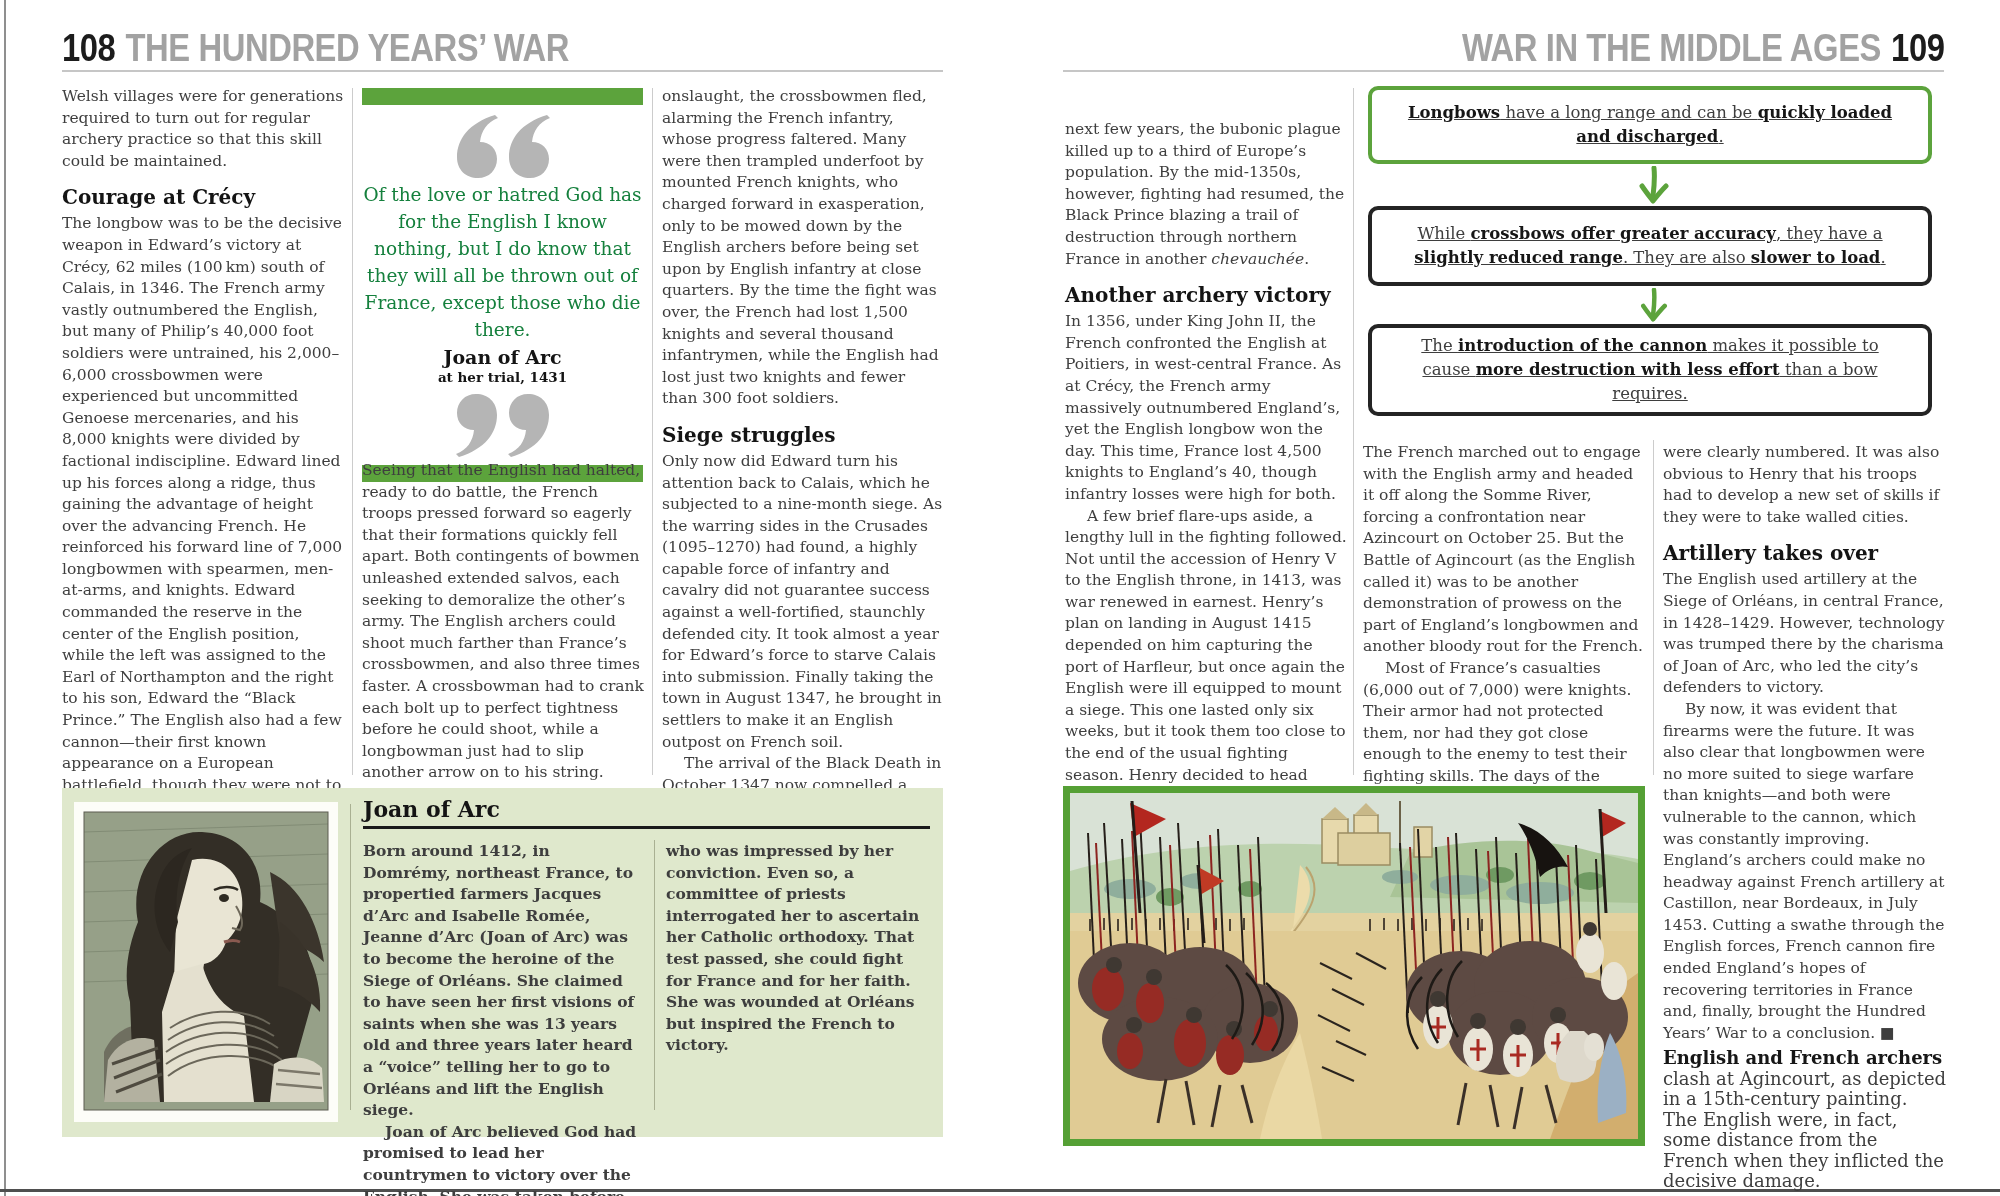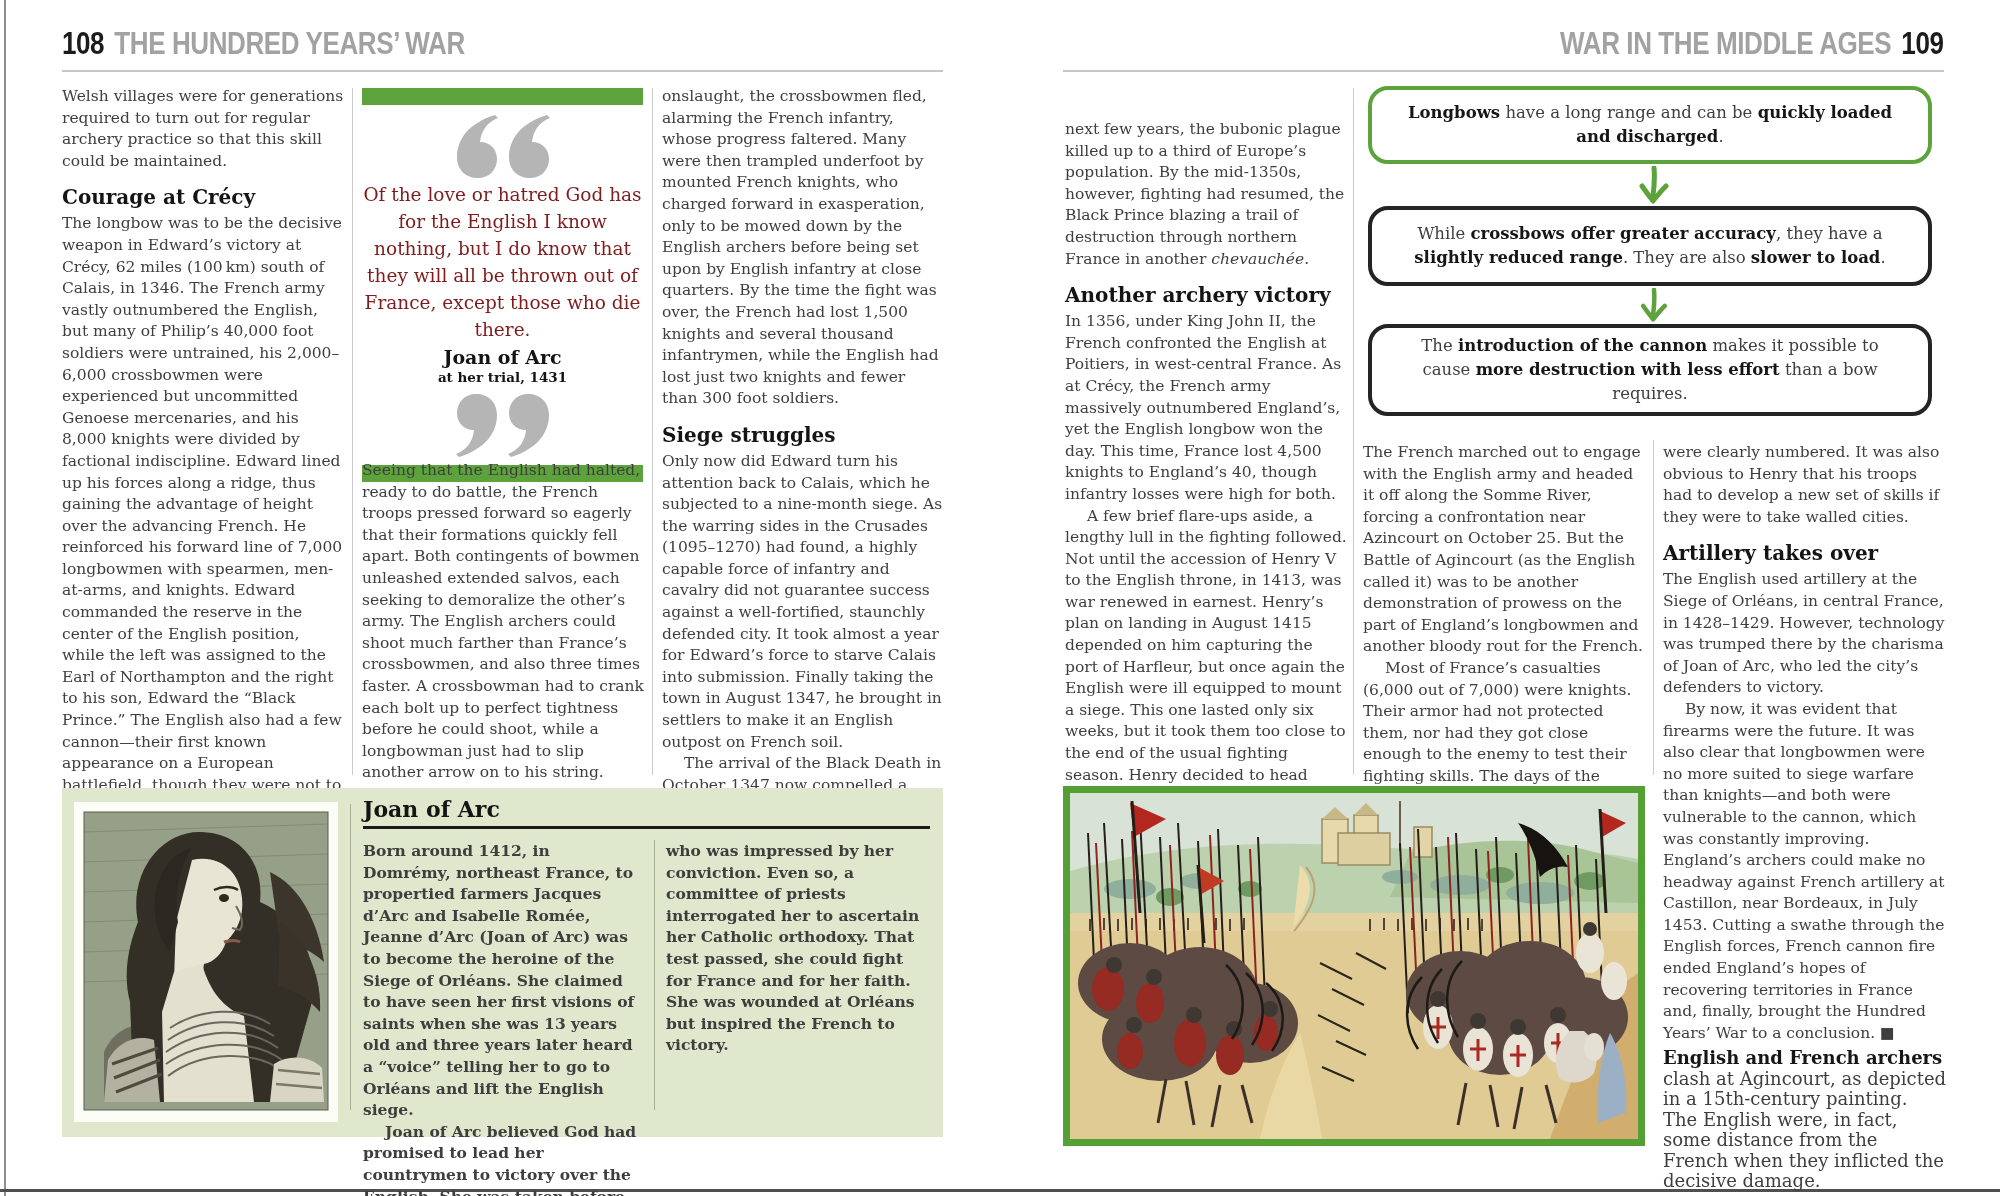--- a/index.html
+++ b/index.html
@@ -3,57 +3,57 @@
 <meta charset="utf-8">
 <style>
   html,body{margin:0;padding:0;background:#ffffff;}
   .canvas{position:relative;width:2000px;height:1196px;background:#ffffff;overflow:hidden;
           font-family:"DejaVu Serif",serif;color:#3e3e3e;}
   .edge-left{position:absolute;left:4px;top:0;bottom:0;width:2px;background:#8f8f8f;}
   .edge-bottom{position:absolute;left:0;right:0;top:1189px;height:3px;background:#4f4f4f;}
 
   
   .runhead{position:absolute;top:26px;height:36px;white-space:nowrap;
-           font-family:"Liberation Sans",sans-serif;font-weight:bold;font-size:31px;letter-spacing:-.5px;}
+           font-family:"Liberation Sans",sans-serif;font-weight:bold;font-size:39px;letter-spacing:-.5px;}
   .runhead .inner{display:inline-block;transform:scaleX(.84);}
   .runhead-left{left:62px;}  .runhead-left .inner{transform-origin:left;}
   .runhead-right{right:56px;text-align:right;} .runhead-right .inner{transform-origin:right;}
   .pagenum{color:#1c1c1c;} .runtitle{color:#a2a2a2;}
   .runhead-left .runtitle{margin-left:12px;} .runhead-right .runtitle{margin-right:12px;}
   .head-rule{position:absolute;top:70px;height:2px;background:#c6c6c6;}
   .head-rule.l{left:62px;width:881px;} .head-rule.r{left:1063px;width:881px;}
 
   
   .col{position:absolute;width:283px;font-size:15.5px;line-height:21.6px;text-align:left;}
   .col p{margin:0;}
   .col p.indent{text-indent:22px;}
   h3.sect{font-family:"DejaVu Serif",serif;font-size:20px;line-height:24px;color:#141414;margin:13px 0 4px 0;}
   .vrule{position:absolute;width:1px;background:#cccccc;}
 
   
   .quote-block{position:absolute;left:362px;top:88px;width:281px;text-align:center;}
   .gbar{height:17px;width:100%;}
   .qmark-svg{display:block;margin:8px auto 2px auto;}
-  .qtext{font-size:18.5px;line-height:27px;color:#7f1d1d;margin:2px 0 0 0;}
+  .qtext{font-size:18.5px;line-height:27px;color:#15803d;margin:2px 0 0 0;}
   .qattr{font-size:19px;font-weight:bold;color:#141414;margin-top:3px;}
   .qdetail{font-size:13.5px;font-weight:bold;color:#141414;margin-top:1px;}
 
   
   .joan-box{position:absolute;left:62px;top:788px;width:881px;height:349px;}
   .joan-title{position:absolute;left:301px;top:8px;font-size:22px;font-weight:bold;color:#141414;}
   .joan-rule{position:absolute;left:301px;top:38px;width:567px;height:3px;background:#1a1a1a;}
   .joan-col{position:absolute;top:52px;width:278px;font-size:15.5px;line-height:21.6px;}
   .joan-col p{margin:0;font-weight:bold;} .joan-col p.indent{text-indent:22px;}
   .joan-vrule{position:absolute;width:1px;background:#a9b092;}
   .portrait-frame{position:absolute;left:12px;top:14px;width:264px;height:320px;background:#fdfdf8;padding:0;}
 
   
-  .callout{position:absolute;left:1368px;width:564px;border-radius:20px;background:#fff;
+  .callout{position:absolute;left:1368px;width:564px;border-radius:10px;background:#fff;
            display:flex;align-items:center;justify-content:center;text-align:center;
-           font-size:16.5px;line-height:24px;color:#3e3e3e;padding:6px 30px;box-sizing:border-box;}
+           font-size:16.5px;line-height:24px;color:#3e3e3e;padding:6px 30px;box-sizing:border-box;text-decoration:underline;}
   .callout.green{border:4px solid #5ca33c;}
   .callout.black{border:4px solid #242424;}
   .down-arrow{position:absolute;left:1634px;}
   .b{font-weight:bold;color:#161616;}
   .i{font-style:italic;}
 
   
   .painting{position:absolute;left:1063px;top:786px;width:568px;height:346px;border:7px solid #55a035;}
 
   .caption{position:absolute;left:1663px;top:1048px;width:284px;font-size:18px;line-height:20.5px;color:#3e3e3e;}

